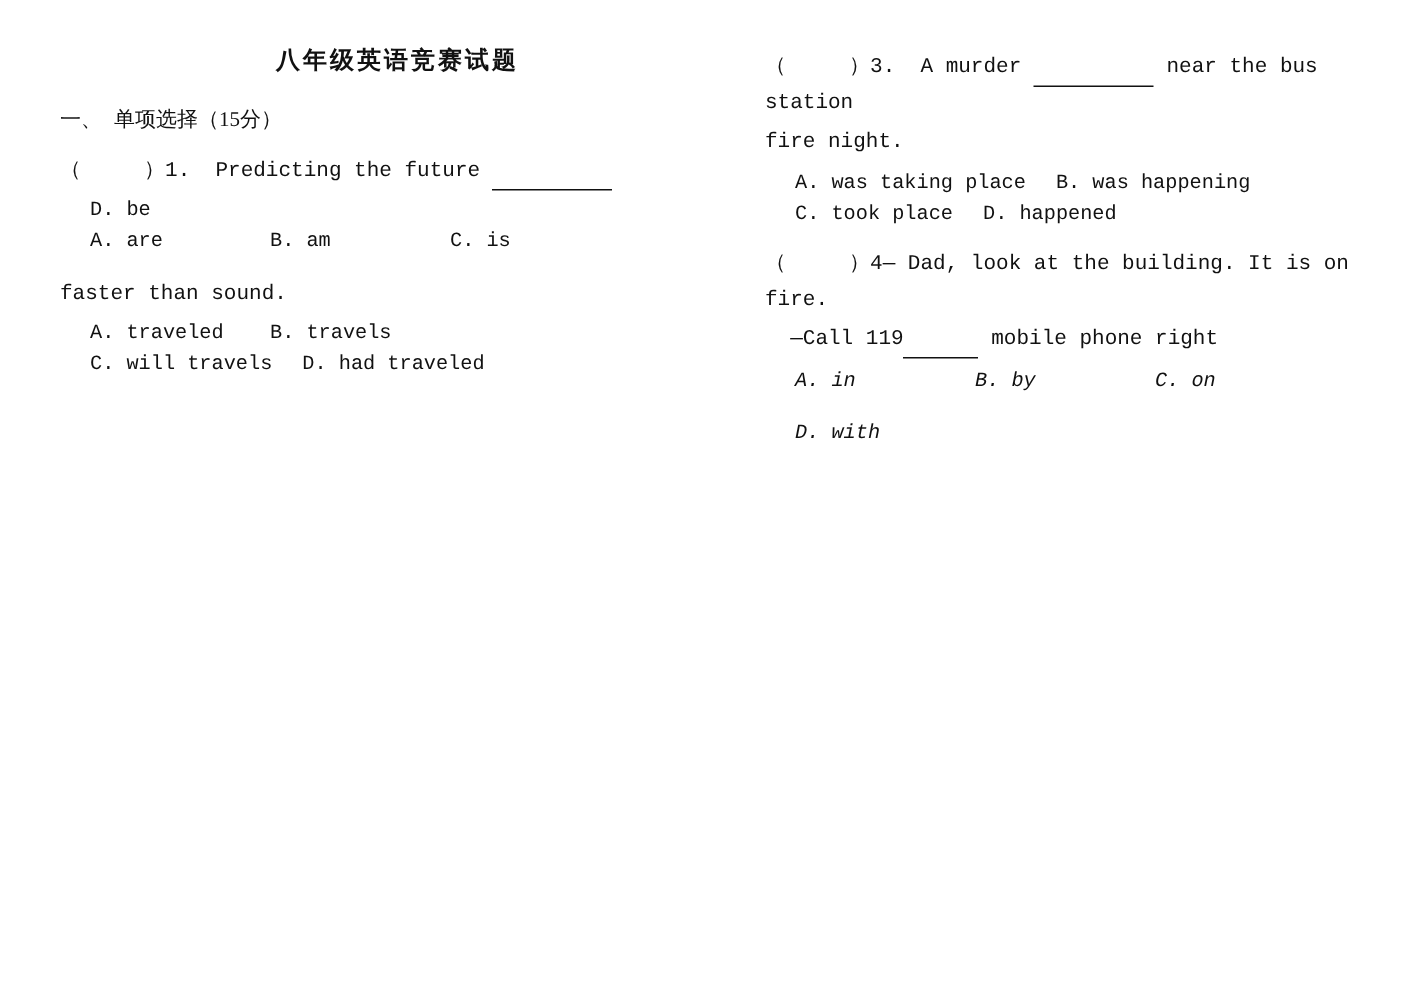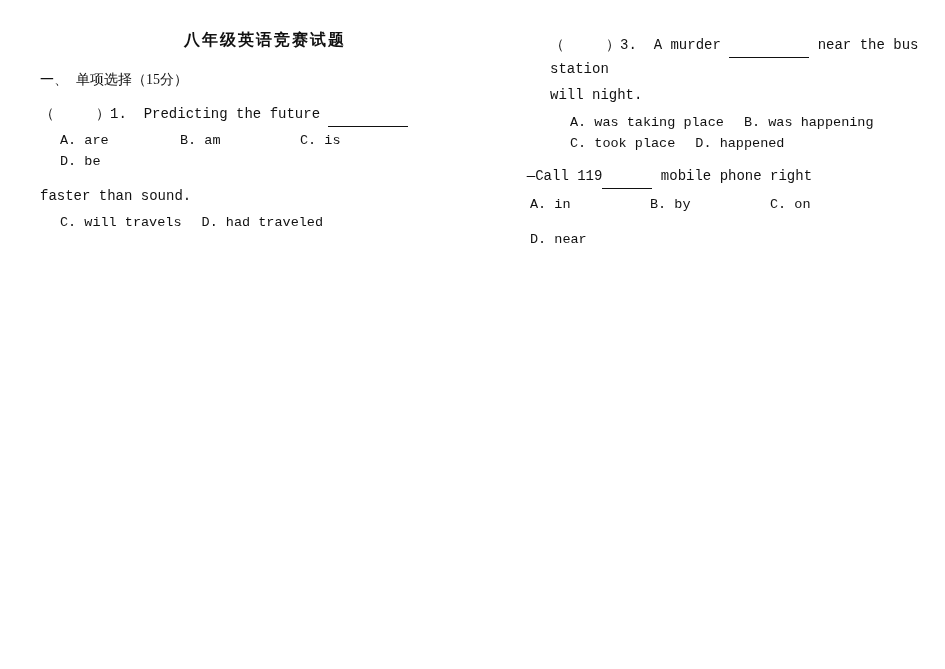--- a/index.html
+++ b/index.html
@@ -115,65 +115,74 @@
       <span>单项选择（15分）</span>
     </div>
 
     <div class="question-block">
       <div class="question-text">
         <span class="paren">（</span>
         &nbsp;&nbsp;&nbsp;&nbsp;<span class="paren">）1.&nbsp;</span>
         <span>Predicting the future <span class="blank blank-medium"></span></span>
       </div>
       <div class="options-row">
+        <span class="option">D. be</span>
+      </div>
+      <div class="options-row">
         <span class="option">A. are</span>
         <span class="option">B. am</span>
         <span class="option">C. is</span>
-      </div>
-      <div class="options-row">
-        <span class="option">D. be</span>
       </div>
     </div>
 
     <div class="question-block">
       <div class="continued-text indent">faster than sound.</div>
+      <div class="options-row">
+        <span class="option">A. traveled</span>
+        <span class="option">B. travels</span>
+      </div>
       <div class="options-row">
         <span class="option">C. will travels</span>
         <span class="option">D. had traveled</span>
       </div>
     </div>
 
   </div>
 
   <div class="right-col">
 
-    <div class="question-block" style="margin-top:4px;margin-left:40px;">
+    <div class="question-block" style="margin-top:4px;">
       <div class="question-text">
         <span class="paren">（</span>
         &nbsp;&nbsp;&nbsp;&nbsp;<span class="paren">）3.&nbsp;</span>
         <span>A murder <span class="blank blank-medium"></span> near the bus station</span>
       </div>
-      <div class="continued-text">will night.</div>
+      <div class="continued-text">fire night.</div>
       <div class="options-row" style="margin-top:8px;align-items:center;">
         <span class="option">A. was taking place</span>
         <span class="option" style="min-width:120px;">B. was happening</span>
       </div>
       <div class="options-row">
         <span class="option">C. took place</span>
         <span class="option" style="min-width:120px;font-family:Liberation Mono, monospace;">D. happened</span>
       </div>
     </div>
 
     <div class="question-block" style="margin-top:6px;">
+      <div class="question-text">
+        <span class="paren">（</span>
+        &nbsp;&nbsp;&nbsp;&nbsp;<span class="paren">）4—</span>
+        <span>Dad, look at the building. It is on fire.</span>
+      </div>
       <div class="continued-text">
         &nbsp;&nbsp;—Call 119<span class="blank blank-short"></span> mobile phone right
       </div>
-      <div class="options-row" style="margin-top:8px;">
+      <div class="options-row" style="margin-top:8px;font-style:italic;">
         <span class="option">A. in</span>
         <span class="option">B. by</span>
         <span class="option">C. on</span>
-        <span class="option">D. near</span>
+        <span class="option">D. with</span>
       </div>
     </div>
 
 
   </div>
 </div>
 
 </body></html>

